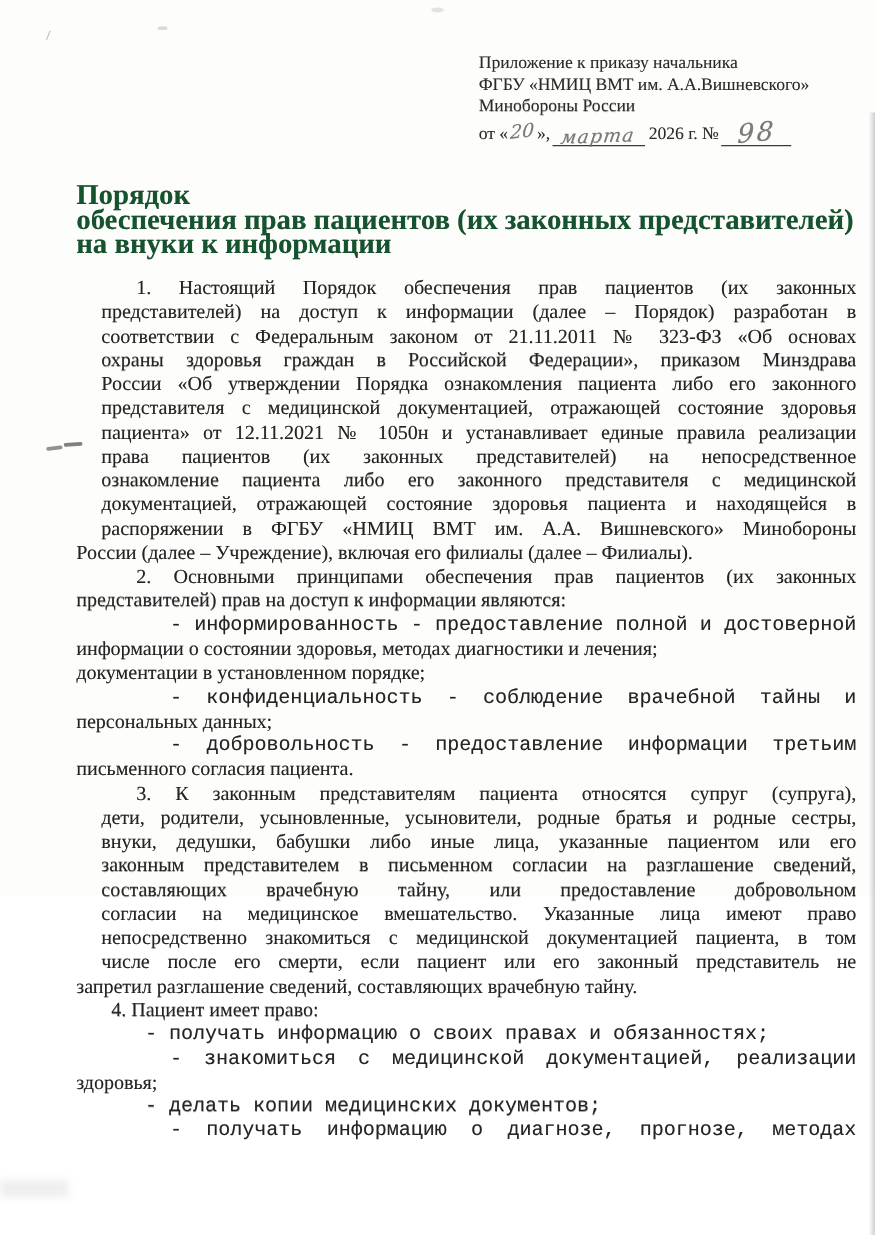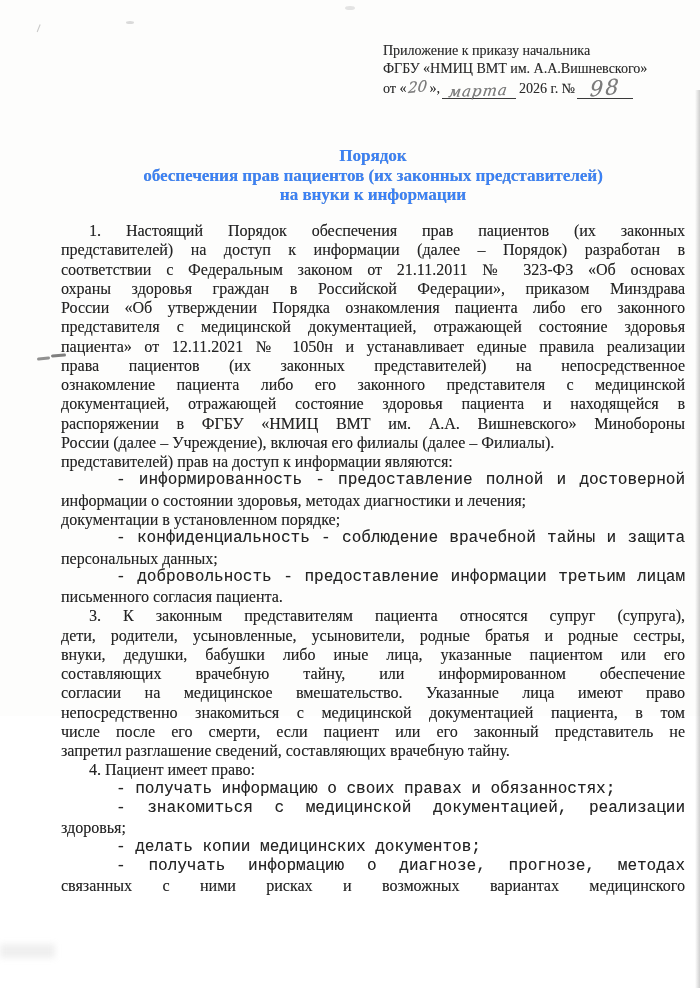--- a/index.html
+++ b/index.html
@@ -30,31 +30,31 @@
   .hand{
     font-family:"DejaVu Serif",serif;font-style:italic;color:#7b7b7b;
     display:inline-block;transform:rotate(-4deg) skewX(-8deg);
   }
   .hand.day{font-size:15px;margin:0 2px;transform:rotate(-6deg) skewX(-10deg) translateY(-1px);}
   .hand.month{font-size:15px;letter-spacing:1px;transform:rotate(-2deg) skewX(-10deg) translateY(3px);}
   .hand.num{font-size:21px;letter-spacing:2px;transform:rotate(-5deg) skewX(-8deg) translateY(2px);}
   
   .title{
     position:absolute;left:61px;top:146px;width:624px;
-    text-align:center;font-weight:bold;font-size:17px;line-height:19.5px;
-    color:#3b82f6;text-shadow:0.2px 0.2px 0.3px rgba(0,0,0,.35);
+    font-weight:bold;font-size:23px;line-height:19.5px;
+    color:#14532d;text-shadow:0.2px 0.2px 0.3px rgba(0,0,0,.35);
   }
   
   .docbody{
     position:absolute;left:61px;top:221px;width:624px;
     font-size:16px;color:#242424;
     text-shadow:0.2px 0.2px 0.3px rgba(0,0,0,.35);
   }
   .line{line-height:19.27px;height:19.27px;overflow:hidden;}
-  .just{text-align:justify;text-align-last:justify;}
+  .just{text-align:justify;text-align-last:justify;margin-left:20px;}
   .ind-num{padding-left:28px;}
   .ind-dash{padding-left:55px;font-family:Liberation Mono, monospace;}
   
   .artifact{position:absolute;pointer-events:none;}
   .mark-dash1{left:37px;top:357px;width:13px;height:2.5px;background:#6c6c6c;transform:rotate(-6deg);border-radius:2px;opacity:.75;}
   .mark-dash2{left:51px;top:354px;width:15px;height:3px;background:#5f5f5f;transform:rotate(-4deg);border-radius:2px;opacity:.8;}
   .speck1{left:38px;top:25px;width:4px;height:8px;border-left:1.5px solid #9a9a9a;transform:rotate(22deg);opacity:.55;}
   .speck2{left:126px;top:21px;width:8px;height:3px;background:#bdbdbd;border-radius:50%;opacity:.55;}
   .speck3{left:345px;top:6px;width:10px;height:4px;background:#c9c9c9;border-radius:50%;opacity:.5;}
   .edge-right{right:0;top:90px;width:5px;height:898px;
@@ -63,20 +63,21 @@
 </style>
 </head>
 <body>
 
 <div class="page">
 
   <div class="annex">
     <div>
         <div>Приложение к приказу начальника</div>
         <div>ФГБУ «НМИЦ ВМТ им. А.А.Вишневского»</div>
+        <div>Минобороны России</div>
       </div>
     <div class="date-row">
       <span>от «</span><span class="hand day">20</span><span>»,</span><span class="blank month-blank"><span class="hand month">марта</span></span><span>2026 г. №</span><span class="blank num-blank"><span class="hand num">98</span></span>
     </div>
   </div>
 
   <div class="title">
       <div>Порядок</div>
       <div>обеспечения прав пациентов (их законных представителей)</div>
       <div>на внуки к информации</div>
@@ -91,20 +92,21 @@
         <div class="line just">России «Об утверждении Порядка ознакомления пациента либо его законного</div>
         <div class="line just">представителя с медицинской документацией, отражающей состояние здоровья</div>
         <div class="line just">пациента» от 12.11.2021 № 1050н и устанавливает единые правила реализации</div>
         <div class="line just">права пациентов (их законных представителей) на непосредственное</div>
         <div class="line just">ознакомление пациента либо его законного представителя с медицинской</div>
         <div class="line just">документацией, отражающей состояние здоровья пациента и находящейся в</div>
         <div class="line just">распоряжении в ФГБУ «НМИЦ ВМТ им. А.А. Вишневского» Минобороны</div>
         <div class="line">России (далее – Учреждение), включая его филиалы (далее – Филиалы).</div>
       </div>
       <div>
+        <div class="line ind-num just">2. Основными принципами обеспечения прав пациентов (их законных</div>
         <div class="line">представителей) прав на доступ к информации являются:</div>
       </div>
       <div>
         <div class="line ind-dash just">- информированность - предоставление полной и достоверной</div>
         <div class="line">информации о состоянии здоровья, методах диагностики и лечения;</div>
       </div>
       <div>
         <div class="line">документации в установленном порядке;</div>
       </div>
       <div>
@@ -112,42 +114,42 @@
         <div class="line">персональных данных;</div>
       </div>
       <div>
         <div class="line ind-dash just">- добровольность - предоставление информации третьим лицам только с</div>
         <div class="line">письменного согласия пациента.</div>
       </div>
       <div>
         <div class="line ind-num just">3. К законным представителям пациента относятся супруг (супруга),</div>
         <div class="line just">дети, родители, усыновленные, усыновители, родные братья и родные сестры,</div>
         <div class="line just">внуки, дедушки, бабушки либо иные лица, указанные пациентом или его</div>
-        <div class="line just">составляющих врачебную тайну, или информированном обеспечение</div>
+        <div class="line just">законным представителем в письменном согласии на разглашение сведений,</div>
+        <div class="line just">составляющих врачебную тайну, или предоставление добровольном</div>
         <div class="line just">согласии на медицинское вмешательство. Указанные лица имеют право</div>
         <div class="line just">непосредственно знакомиться с медицинской документацией пациента, в том</div>
         <div class="line just">числе после его смерти, если пациент или его законный представитель не</div>
         <div class="line">запретил разглашение сведений, составляющих врачебную тайну.</div>
       </div>
       <div>
         <div class="line ind-num">4. Пациент имеет право:</div>
       </div>
       <div>
         <div class="line ind-dash">- получать информацию о своих правах и обязанностях;</div>
       </div>
       <div>
         <div class="line ind-dash just">- знакомиться с медицинской документацией, реализации состояние его</div>
         <div class="line">здоровья;</div>
       </div>
       <div>
         <div class="line ind-dash">- делать копии медицинских документов;</div>
       </div>
       <div>
         <div class="line ind-dash just">- получать информацию о диагнозе, прогнозе, методах лечения,</div>
-        <div class="line just">связанных с ними рисках и возможных вариантах медицинского</div>
       </div>
     </div>
 
   <div class="artifact mark-dash1"></div>
   <div class="artifact mark-dash2"></div>
   <div class="artifact speck1"></div>
   <div class="artifact speck2"></div>
   <div class="artifact speck3"></div>
   <div class="artifact edge-right"></div>
   <div class="artifact smudge-bottom"></div>

